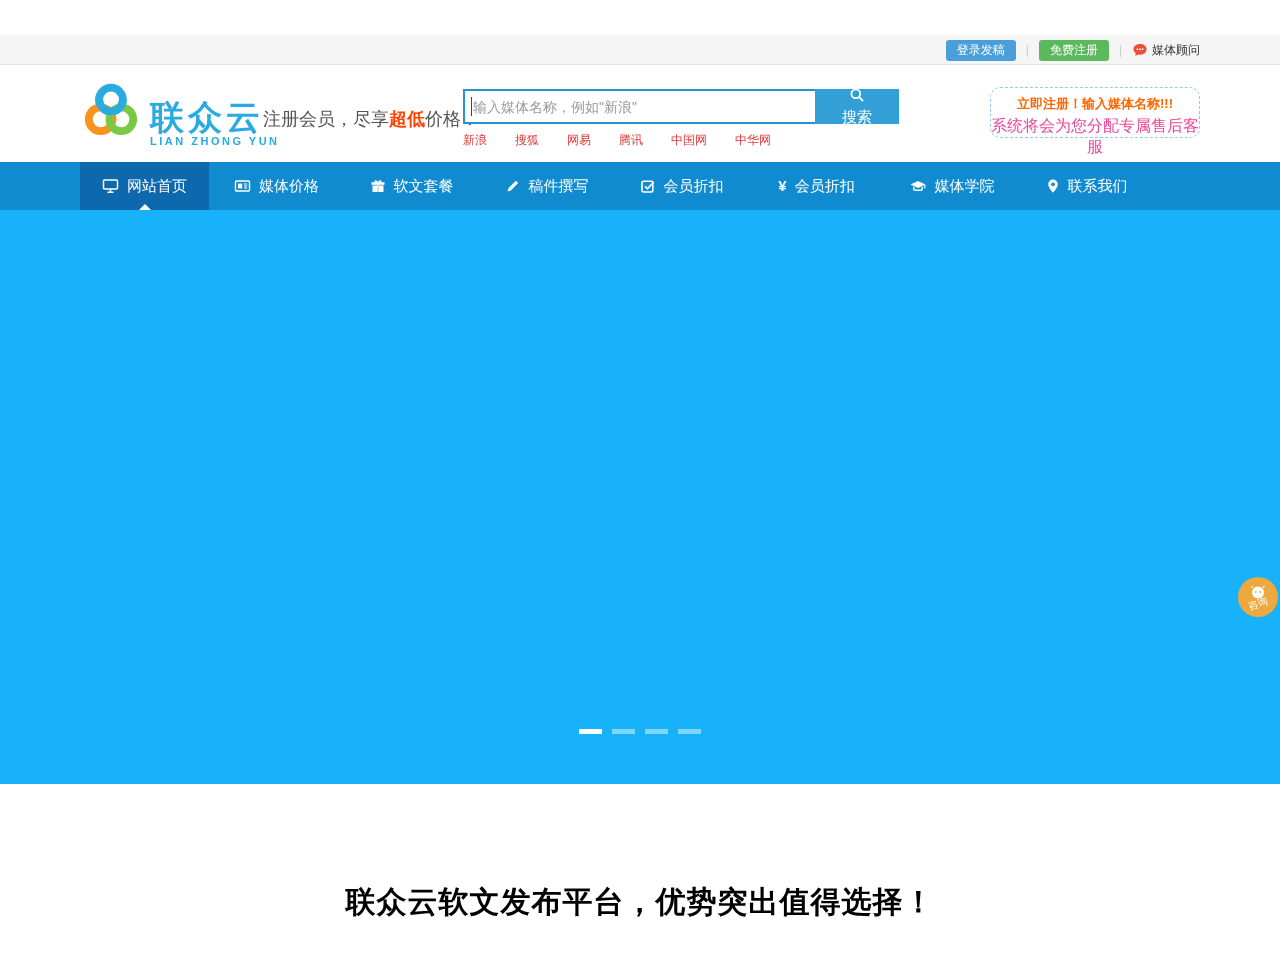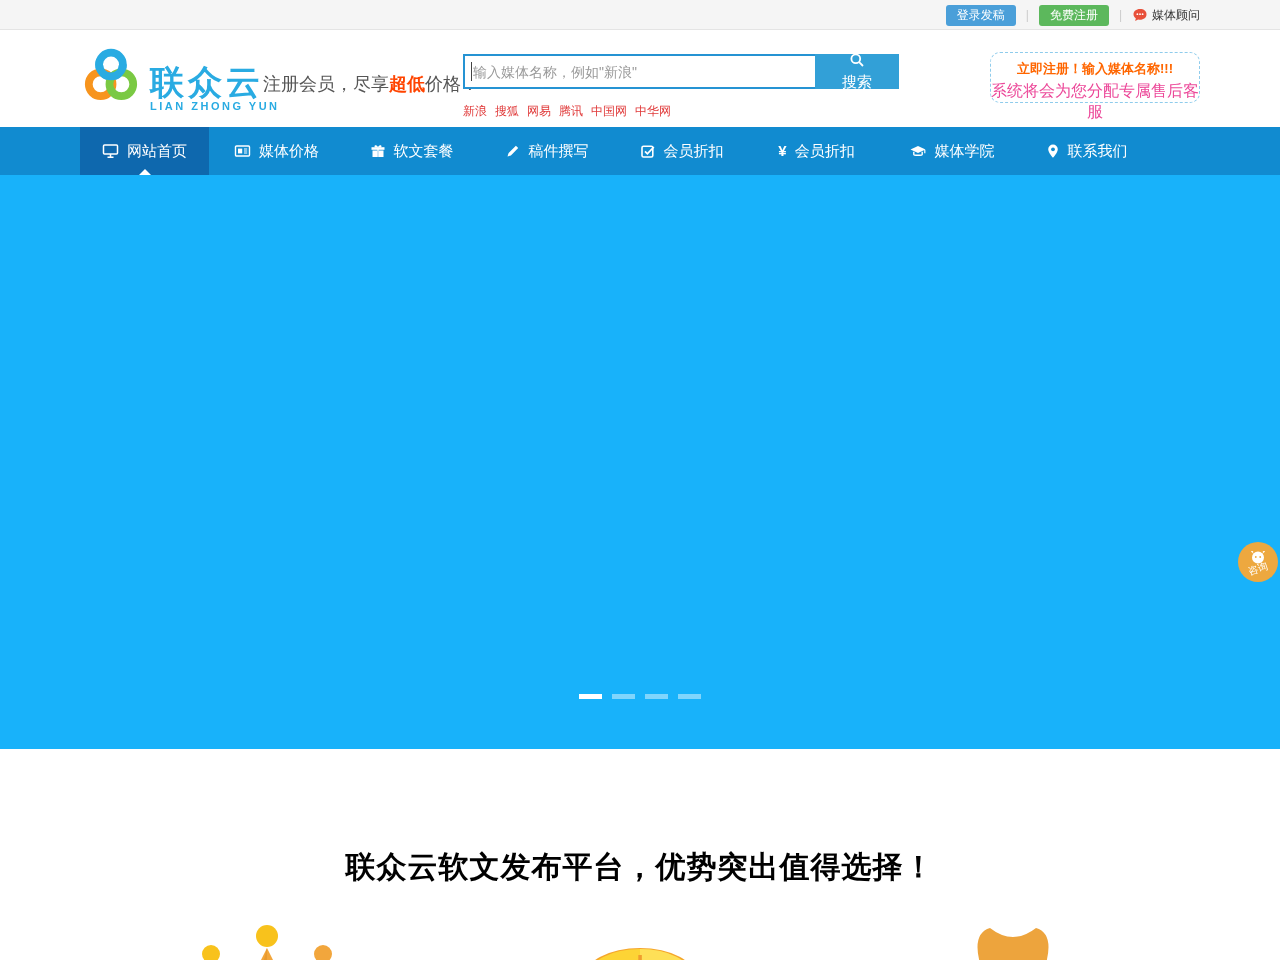--- a/index.html
+++ b/index.html
@@ -2,21 +2,21 @@
 <html><head>
 <meta charset="utf-8">
 <style>
   * { margin:0; padding:0; box-sizing:border-box; }
   html,body { width:1280px; height:960px; overflow:hidden; background:#fff;
     font-family:"Liberation Sans","DejaVu Sans",sans-serif; }
   .container { width:1120px; margin:0 auto; position:relative; }
 
   
   .topbar { height:30px; background:#f5f5f5; border-bottom:1px solid #e4e4e4; }
-  .topbar .container { height:30px; display:flex; align-items:center; justify-content:flex-end; gap:10px; }
+  .topbar .container { height:30px; display:flex; align-items:center; justify-content:flex-end; gap:10px;margin-top:35px; }
   .tb-btn { display:inline-block; font-size:12px; color:#fff; padding:2px 11px; border-radius:3px; cursor:pointer; text-decoration:none; }
   .tb-btn.login { background:#4a9fd9; }
   .tb-btn.register { background:#5cb85c; }
   .tb-sep { color:#ccc; font-size:12px; }
   .tb-consult { display:flex; align-items:center; gap:4px; font-size:12px; color:#333; cursor:pointer; }
 
   
   .header { height:97px; background:#fff; position:relative; }
   .logo-wrap { position:absolute; left:0; top:16px; display:flex; align-items:flex-end; cursor:pointer; }
   .logo-mark { width:62px; height:62px; }
@@ -26,21 +26,21 @@
   .tagline { position:absolute; left:183px; top:42px; font-size:18px; color:#555; }
   .tagline b { color:#f40; }
 
   .search-area { position:absolute; left:383px; top:24px; width:436px; }
   .search-row { display:flex; }
   .search-input-wrap { position:relative; flex:1; }
   .search-input { width:352px; height:35px; border:2px solid #2593d3; border-right:none; padding:0 10px 0 8px; font-size:14px; color:#333; outline:none; }
   .search-input::placeholder { color:#999; }
   .text-caret { position:absolute; left:8px; top:8px; width:1px; height:19px; background:#444; }
   .search-btn { width:84px; height:35px; background:#32a0d7; border:none; color:#fff; font-size:15px; display:flex; align-items:center; justify-content:center; gap:5px; cursor:pointer;flex-direction:column; }
-  .hot-links { margin-top:14px; display:flex; gap:8px; }
+  .hot-links { margin-top:8px; display:flex; gap:28px; }
   .hot-links a { font-size:12px; color:#e03a3a; text-decoration:none; cursor:pointer; }
 
   .promo-box { position:absolute; right:0; top:22px; width:210px; height:51px; border:1px dashed #8fccec; border-radius:10px; text-align:center; padding-top:7px; background:#fff; }
   .promo-line1 { font-size:13px; font-weight:bold; color:#f60; }
   .promo-line2 { font-size:16px; color:#ec4899; margin-top:3px;font-family:Liberation Mono, monospace; }
 
   
   .nav { height:48px; background:#118bd0; }
   .nav .container { display:flex; height:48px; }
   .nav-item { position:relative; width:135px; height:48px; display:flex; align-items:center; justify-content:center; gap:8px; color:#ffffff; font-size:15px; cursor:pointer; text-decoration:none; }

